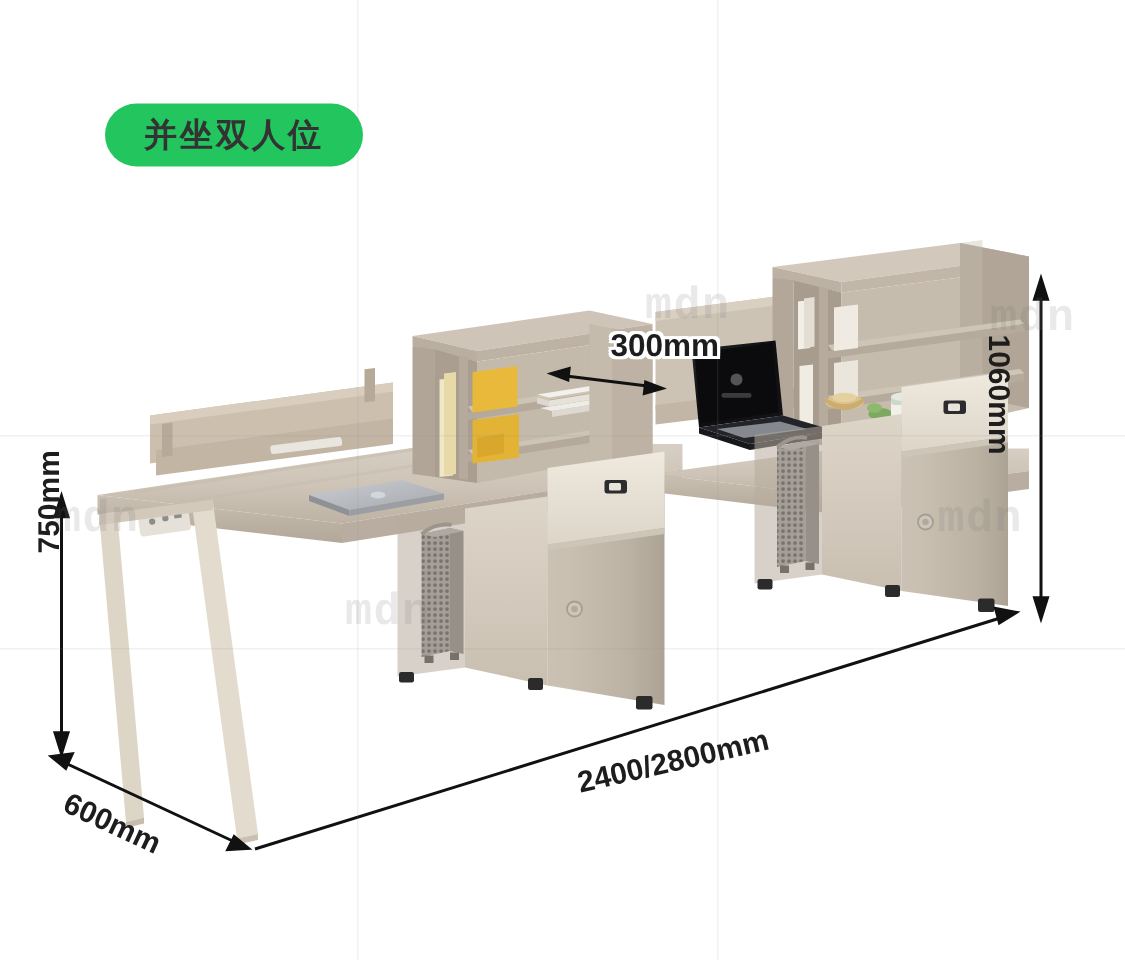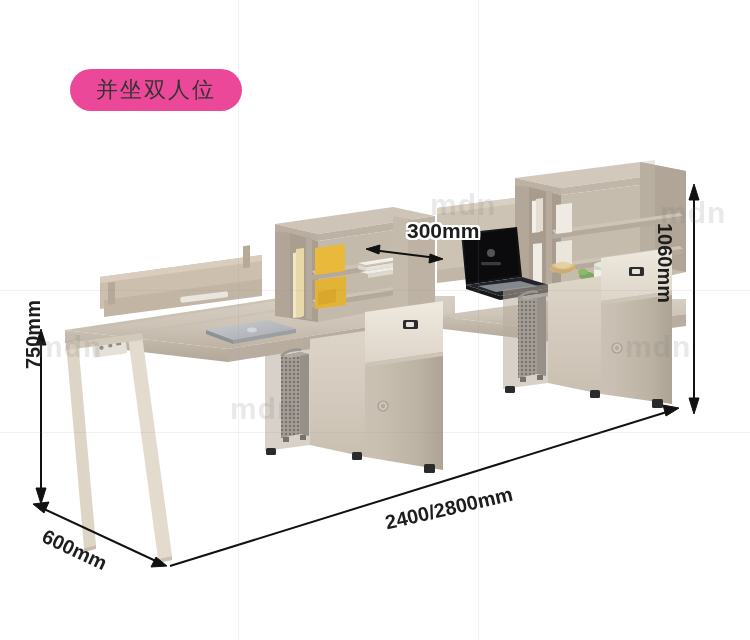--- a/index.html
+++ b/index.html
@@ -11,43 +11,43 @@
     overflow:hidden;
     position:relative;
   }
   #stage{position:absolute;left:0;top:0;width:750px;height:640px;}
 
   
   .badge{
     position:absolute;left:70px;top:69px;
     height:42px;padding:0 26px;
     display:flex;align-items:center;justify-content:center;
-    background:#ec4899;border-radius:21px;
-    font-size:22px;font-weight:400;color:#333333;
+    background:#22c55e;border-radius:21px;
+    font-size:22px;font-weight:700;color:#333333;
     letter-spacing:2px;white-space:nowrap;
   }
 
   
   .dim{position:absolute;color:#1d1d1d;font-weight:700;white-space:nowrap;}
   .dim-300{left:363px;top:219px;font-size:21px;
       text-shadow:
         -2px -2px 0 #fff, 2px -2px 0 #fff, -2px 2px 0 #fff, 2px 2px 0 #fff,
         0 -2px 0 #fff, 0 2px 0 #fff, -2px 0 0 #fff, 2px 0 0 #fff; padding-left: 44px;}
   .dim-1060{left:676px;top:223px;font-size:20px;
       transform:rotate(90deg);transform-origin:left top;}
   .dim-750{left:22px;top:369px;font-size:20px;
       transform:rotate(-90deg);transform-origin:left top;}
   .dim-600{left:48px;top:525px;font-size:20px;
       transform:rotate(25deg);transform-origin:left top;}
   .dim-2400{left:383px;top:512px;font-size:20px;
       transform:rotate(-13deg);transform-origin:left top;}
 
   
   .wm{position:absolute;color:rgba(120,120,120,.16);
-      font-size:30px;font-weight:800;letter-spacing:1px;pointer-events:none;}
+      font-size:30px;font-weight:800;letter-spacing:1px;pointer-events:none;font-family:Liberation Mono, monospace;}
   .wm1{left:430px;top:188px;}
   .wm2{left:660px;top:196px;}
   .wm3{left:36px;top:330px;}
   .wm4{left:230px;top:392px;}
   .wm5{left:625px;top:330px;}
   .grid-l{position:absolute;background:rgba(150,150,150,.13);pointer-events:none;}
 </style>
 </head>
 <body>
 

